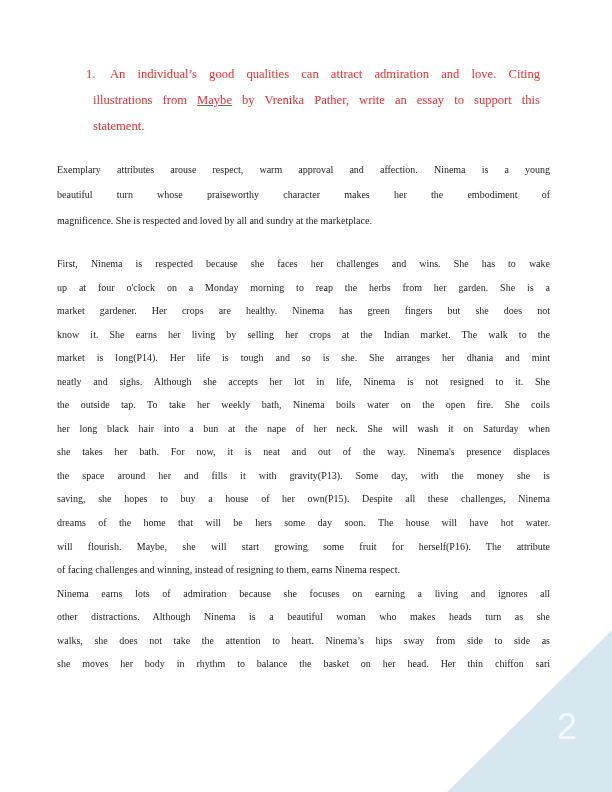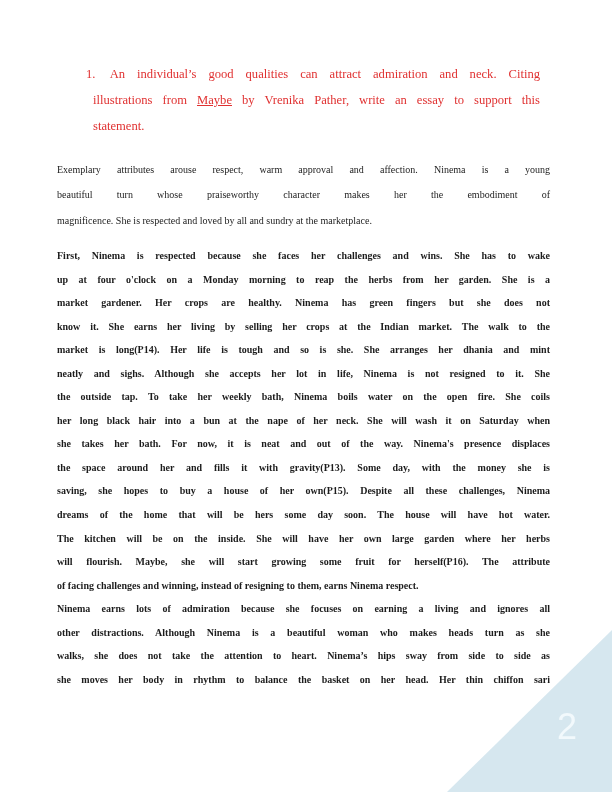--- a/index.html
+++ b/index.html
@@ -26,21 +26,21 @@
   .q-num { padding-right: 3px; }
   .underlined { text-decoration: underline; }
   .para {
     position: absolute;
     left: 57px;
     width: 493px;
     font-size: 10px;
   }
   .para-1 { top: 157px; }
   .para-1 .b-line { line-height: 25.3px; }
-  .para-2 { top: 244px; font-weight: bold; }
+  .para-2 { top: 252px; }
   .para-2 .b-line { line-height: 23.55px; }
   .b-line { text-align: justify; }
   .corner-triangle {
     position: absolute;
     right: 0;
     bottom: 0;
     width: 165px;
     height: 162px;
     background: var(--triangle-blue, #d6e7ef);
     clip-path: polygon(0 100%, 100% 0, 100% 100%);
@@ -58,21 +58,21 @@
     color: var(--page-number-color, #f2f9fc);
   }
 </style>
 </head>
 <body>
 
 <div class="page">
 
   <div class="question">
     <div class="q-line jl">
-      <span class="q-num">1.</span> <span>An individual’s good qualities can attract admiration and neck. Citing</span>
+      <span class="q-num">1.</span> <span>An individual’s good qualities can attract admiration and love. Citing</span>
     </div>
     <div class="q-line q-cont jl">
       <span>illustrations from </span><span class="underlined">Maybe</span><span> by Vrenika Pather, write an essay to support this</span>
     </div>
     <div class="q-line q-cont">statement.</div>
   </div>
 
   <div class="para para-1">
     <div class="b-line jl">Exemplary attributes arouse respect, warm approval and affection.  Ninema is a young</div>
     <div class="b-line jl">beautiful turn whose praiseworthy character makes her the embodiment of</div>
@@ -85,21 +85,20 @@
     <div class="b-line jl">market gardener. Her crops are healthy. Ninema has green fingers but she does not</div>
     <div class="b-line jl">know it. She earns her living by selling her crops at the Indian market.  The walk to the</div>
     <div class="b-line jl">market is long(P14). Her life is tough and so is she. She arranges her dhania and mint</div>
     <div class="b-line jl">neatly and sighs. Although she accepts her lot in life, Ninema is not resigned to it. She</div>
     <div class="b-line jl">the outside tap. To take her weekly bath, Ninema boils water on the open fire. She coils</div>
     <div class="b-line jl">her long black hair into a bun at the nape of her neck. She will wash it on Saturday when</div>
     <div class="b-line jl">she takes her bath.  For now, it is neat and out of the way. Ninema's presence displaces</div>
     <div class="b-line jl">the space around her and fills it with gravity(P13). Some day, with the money she is</div>
     <div class="b-line jl">saving, she hopes to buy a house of her own(P15). Despite all these challenges, Ninema</div>
     <div class="b-line jl">dreams of the home that will be hers some day soon. The house will have hot water.</div>
-    <div class="b-line jl">The kitchen will be on the inside. She will have her own large garden where her herbs</div>
     <div class="b-line jl">will flourish. Maybe, she will start growing some fruit for herself(P16). The attribute</div>
     <div class="b-line">of facing challenges and winning, instead of resigning to them, earns Ninema respect.</div>
     <div class="b-line jl">Ninema earns lots of admiration because she focuses on earning a living and ignores all</div>
     <div class="b-line jl">other distractions. Although Ninema is a beautiful woman who makes heads turn as she</div>
     <div class="b-line jl">walks, she does not take the attention to heart. Ninema’s hips sway from side to side as</div>
     <div class="b-line jl">she moves her body in rhythm to balance the basket on her head. Her thin chiffon sari</div>
   </div>
 
   <div class="corner-triangle"></div>
   <div class="page-number">2</div>

